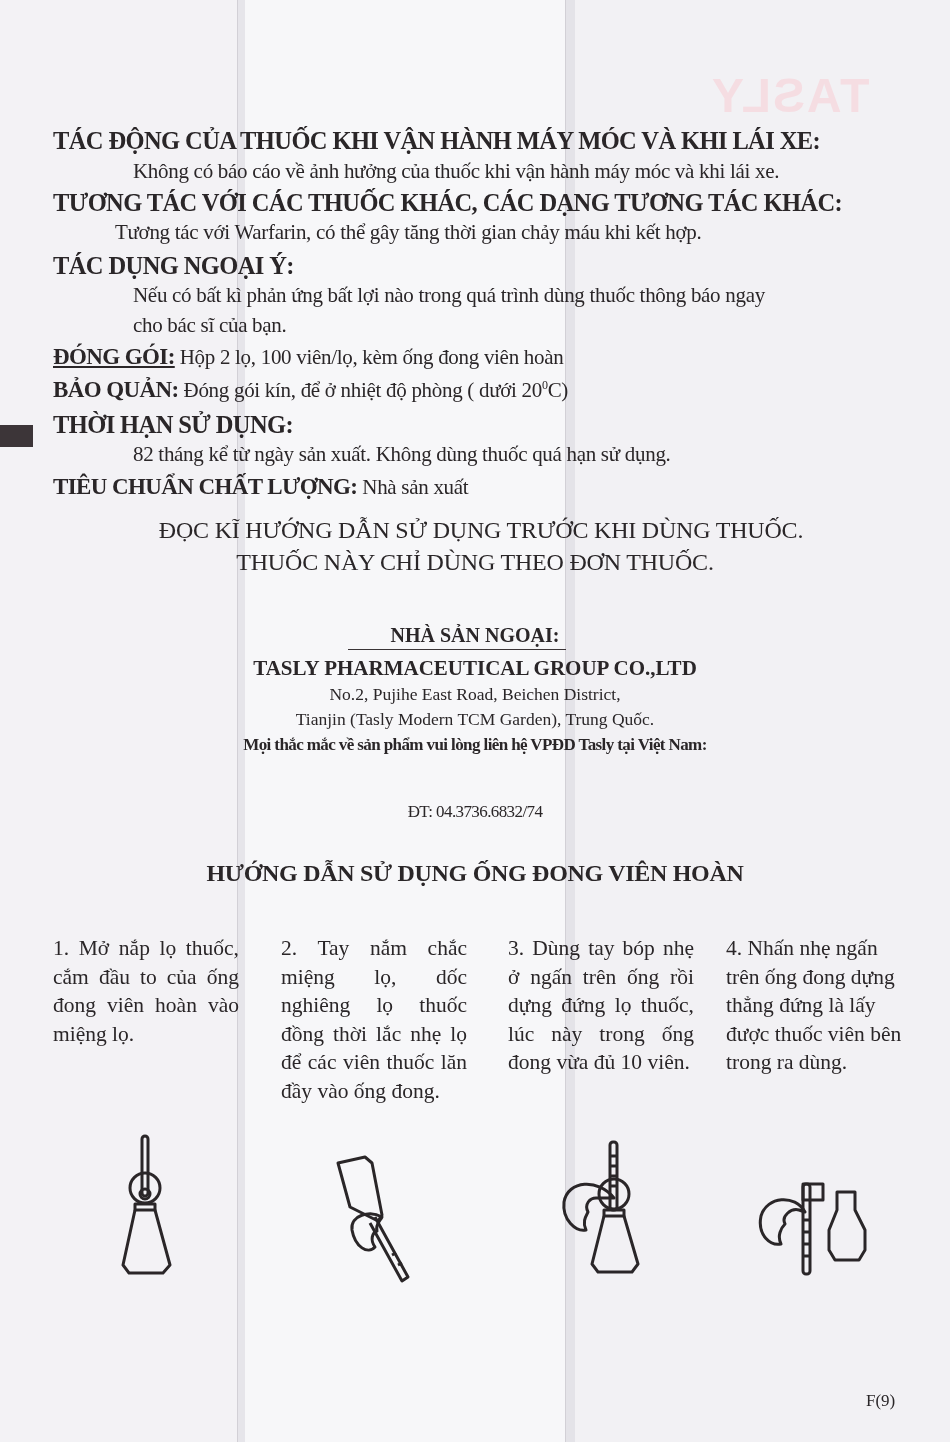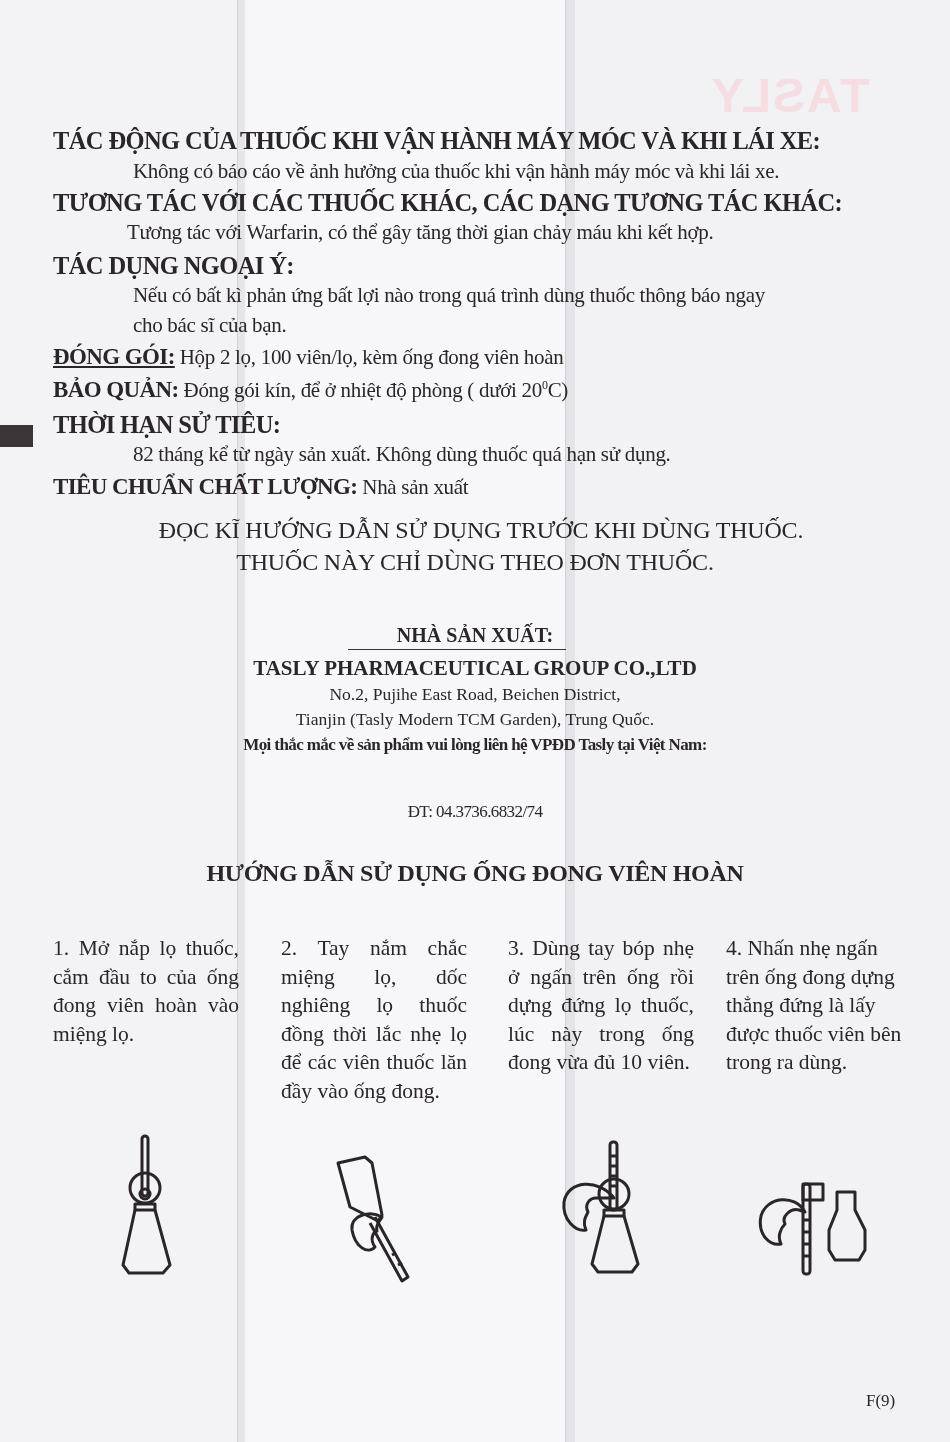--- a/index.html
+++ b/index.html
@@ -60,45 +60,45 @@
 <div class="fold-line" style="left:565px"></div>
 
 <div class="ghost-logo" style="transform:scaleX(-1);">TASLY</div>
 
 <div class="edge-mark"></div>
 
 <div class="line head" style="left:53px; top:127px;">TÁC ĐỘNG CỦA THUỐC KHI VẬN HÀNH MÁY MÓC VÀ KHI LÁI XE:</div>
 <div class="line body" style="left:133px; top:159px;">Không có báo cáo về ảnh hưởng của thuốc khi vận hành máy móc và khi lái xe.</div>
 
 <div class="line head" style="left:53px; top:189px;">TƯƠNG TÁC VỚI CÁC THUỐC KHÁC, CÁC DẠNG TƯƠNG TÁC KHÁC:</div>
-<div class="line body" style="left:127px; top:220px;">Tương tác với Warfarin, có thể gây tăng thời gian chảy máu khi kết hợp.</div>
+<div class="line body" style="left:115px; top:220px;">Tương tác với Warfarin, có thể gây tăng thời gian chảy máu khi kết hợp.</div>
 
 <div class="line head" style="left:53px; top:252px;">TÁC DỤNG NGOẠI Ý:</div>
 <div class="line body" style="left:133px; top:283px;">Nếu có bất kì phản ứng bất lợi nào trong quá trình dùng thuốc thông báo ngay</div>
 <div class="line body" style="left:133px; top:313px;">cho bác sĩ của bạn.</div>
 
 <div class="line body" style="left:53px; top:344px;">
   <span class="head" style="font-size:23px;text-decoration:underline;">ĐÓNG GÓI:</span><span> Hộp 2 lọ, 100 viên/lọ, kèm ống đong viên hoàn</span>
 </div>
 
 <div class="line body" style="left:53px; top:377px;">
   <span class="head" style="font-size:23px;">BẢO QUẢN:</span><span> Đóng gói kín, để ở nhiệt độ phòng ( dưới 20</span><sup>0</sup><span>C)</span>
 </div>
 
-<div class="line head" style="left:53px; top:411px;">THỜI HẠN SỬ TIÊU:</div>
+<div class="line head" style="left:53px; top:411px;">THỜI HẠN SỬ DỤNG:</div>
 <div class="line body" style="left:133px; top:442px;">82 tháng kể từ ngày sản xuất. Không dùng thuốc quá hạn sử dụng.</div>
 
 <div class="line body" style="left:53px; top:474px;">
   <span class="head" style="font-size:23px;">TIÊU CHUẨN CHẤT LƯỢNG:</span><span> Nhà sản xuất</span>
 </div>
 
 <div class="line center notice" style="top:517px; padding-left:6px;">ĐỌC KĨ HƯỚNG DẪN SỬ DỤNG TRƯỚC KHI DÙNG THUỐC.</div>
 <div class="line center notice" style="top:549px;">THUỐC NÀY CHỈ DÙNG THEO ĐƠN THUỐC.</div>
 
-<div class="line center mfr-title" style="top:624px;">NHÀ SẢN XUẤT:</div>
+<div class="line center mfr-title" style="top:624px;">NHÀ SẢN NGOẠI:</div>
 <div class="mfr-underline"></div>
 <div class="line center mfr-name" style="top:656px;">TASLY PHARMACEUTICAL GROUP CO.,LTD</div>
 <div class="line center mfr-addr" style="top:684px;">No.2, Pujihe East Road, Beichen District,</div>
 <div class="line center mfr-addr" style="top:709px;">Tianjin (Tasly Modern TCM Garden), Trung Quốc.</div>
 <div class="line center mfr-contact" style="top:735px;">Mọi thắc mắc về sản phẩm vui lòng liên hệ VPĐD Tasly tại Việt Nam:</div>
 <div class="line center mfr-phone" style="top:761px;margin-top:41px;">ĐT: 04.3736.6832/74</div>
 
 <div class="line center guide-title" style="top:860px;">HƯỚNG DẪN SỬ DỤNG ỐNG ĐONG VIÊN HOÀN</div>
 
 <div class="step step1">1. Mở nắp lọ thuốc, cắm đầu to của ống đong viên hoàn vào miệng lọ.</div>

